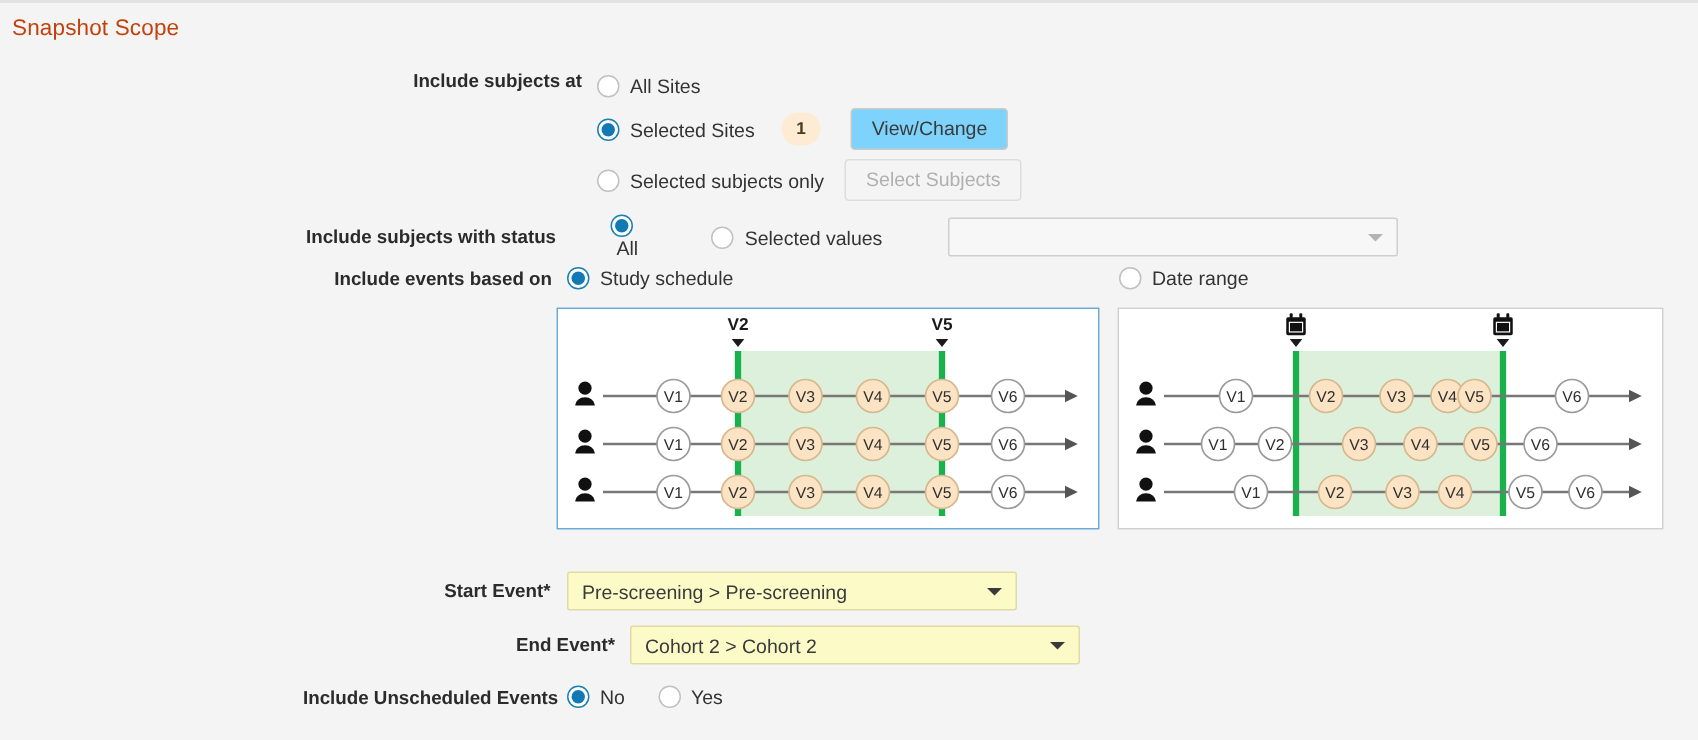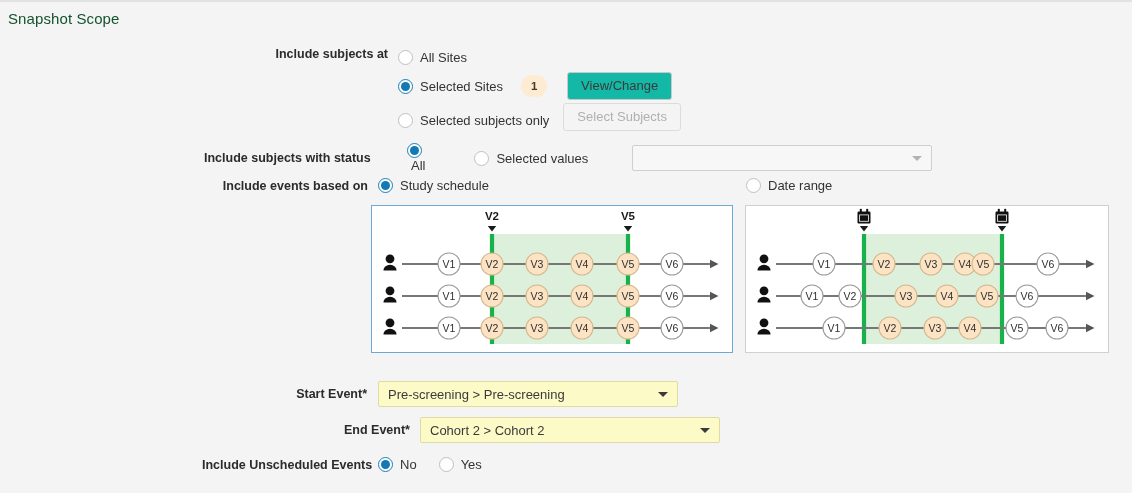--- a/index.html
+++ b/index.html
@@ -15,21 +15,21 @@
   #page {
     position: relative;
     width: 1132px; height: 493px;
     background: #f4f4f4;
     border-top: 2px solid #e2e2e2;
   }
   .page-title {
     position: absolute;
     left: 8px; top: 8px;
     font-size: 15px;
-    color: #14532d;
+    color: #c2410c;
     font-weight: 400;
     letter-spacing: .1px;
   }
 
   
   .row { position: absolute; display: flex; align-items: center; }
   .field-label {
     font-weight: bold;
     font-size: 12.5px;
     color: #2b2b2b;
@@ -74,21 +74,21 @@
     background: #fdebd3;
     color: #4a3a22;
     font-size: 11.5px;
     font-weight: bold;
   }
 
   
   .btn {
     height: 28px;
     padding: 0 13px;
-    background: #14b8a6;
+    background: #7dd3fc;
     border: 1px solid #c9c9c9;
     border-radius: 3px;
     font-size: 13px;
     color: #3a3a3a;
     font-family: "Liberation Sans", sans-serif;
     line-height: 26px;
     white-space: nowrap;
     cursor: pointer;
   }
   .btn.disabled {
@@ -172,21 +172,21 @@
       <div style="display:flex; align-items:center; height:34px;">
         <div class="radio-wrap">
           <span class="radio on"></span>
           <span class="radio-label">Selected Sites</span>
         </div>
         <span class="count-badge" style="margin-left:18px;">1</span>
         <button class="btn" style="margin-left:20px;">View/Change</button>
       </div>
 
       
-      <div style="display:flex; height:34px;">
+      <div style="display:flex; align-items:center; height:34px;">
         <div class="radio-wrap">
           <span class="radio"></span>
           <span class="radio-label">Selected subjects only</span>
         </div>
         <button class="btn disabled" style="margin-left:14px;">Select Subjects</button>
       </div>
     </div>
   </div>
 
   <div class="row" style="left:204px; top:141px;gap:26px;">

